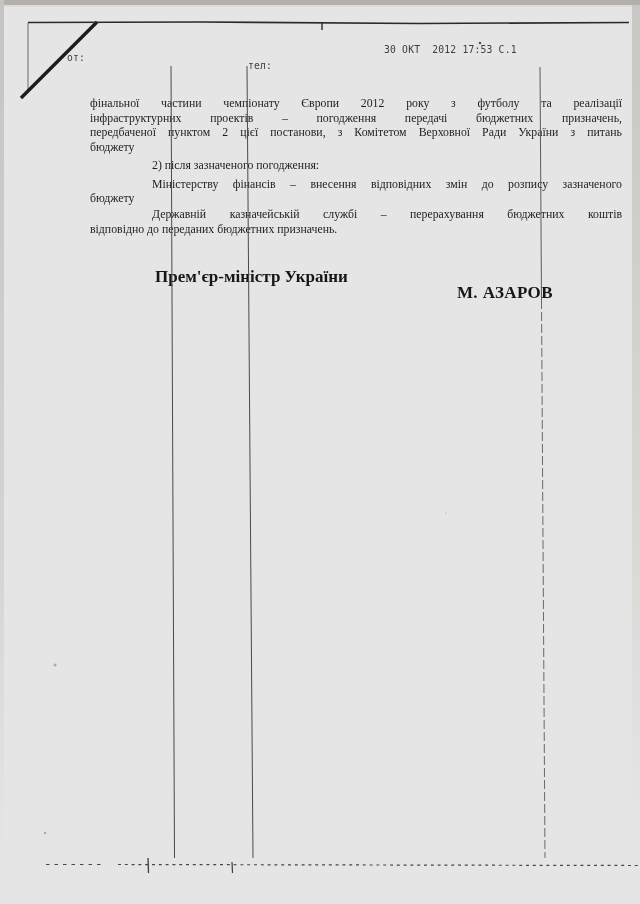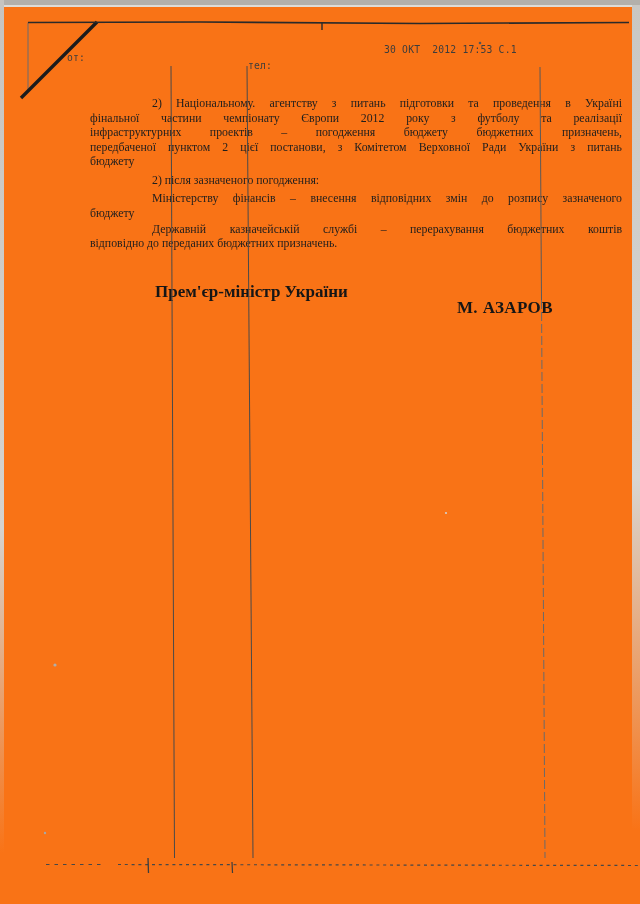--- a/index.html
+++ b/index.html
@@ -5,21 +5,21 @@
   html,body{margin:0;padding:0;}
   body{
     width:640px;height:904px;
     background:#ffffff;
     font-family:"Liberation Serif","DejaVu Serif",serif;
     position:relative;
     overflow:hidden;
   }
   .page{
     position:absolute;left:0;top:0;width:640px;height:904px;
-    background:#f97316;
+    background:#e5e5e5;
   }
   
   .edge-top{
     position:absolute;left:0;top:0;width:640px;height:5px;
     background:#b3b0ab;border-bottom:2px solid #dedcd7;
   }
   .edge-left{
     position:absolute;left:0;top:0;width:4px;height:880px;
     background:linear-gradient(#c6c4c0 0%,#d5d3cf 60%,rgba(213,211,207,0) 97%);
   }
@@ -69,23 +69,22 @@
   <div class="edge-left"></div>
   <div class="edge-right"></div>
 
   <div class="fax-header">
     <span class="fax-from">от:</span>
     <span class="fax-tel">тел:</span>
     <span class="fax-time">30 ОКТ  2012 17:53 С.1</span>
   </div>
 
   <div class="textcol">
-    <div class="line just indent">2) Національному. агентству з питань підготовки та проведення в Україні</div>
     <div class="line just">фінальної частини чемпіонату Європи 2012 року з футболу та реалізації</div>
-    <div class="line just">інфраструктурних проектів – погодження бюджету бюджетних призначень,</div>
+    <div class="line just">інфраструктурних проектів – погодження передачі бюджетних призначень,</div>
     <div class="line just">передбаченої пунктом 2 цієї постанови, з Комітетом Верховної Ради України з питань</div>
     <div class="line">бюджету</div>
 
     <div class="line indent mt1">2) після зазначеного погодження:</div>
 
     <div class="line just indent mt1">Міністерству фінансів – внесення відповідних змін до розпису зазначеного</div>
     <div class="line">бюджету</div>
 
     <div class="line just indent mt2">Державній казначейській службі – перерахування бюджетних коштів</div>
     <div class="line">відповідно до переданих бюджетних призначень.</div>

